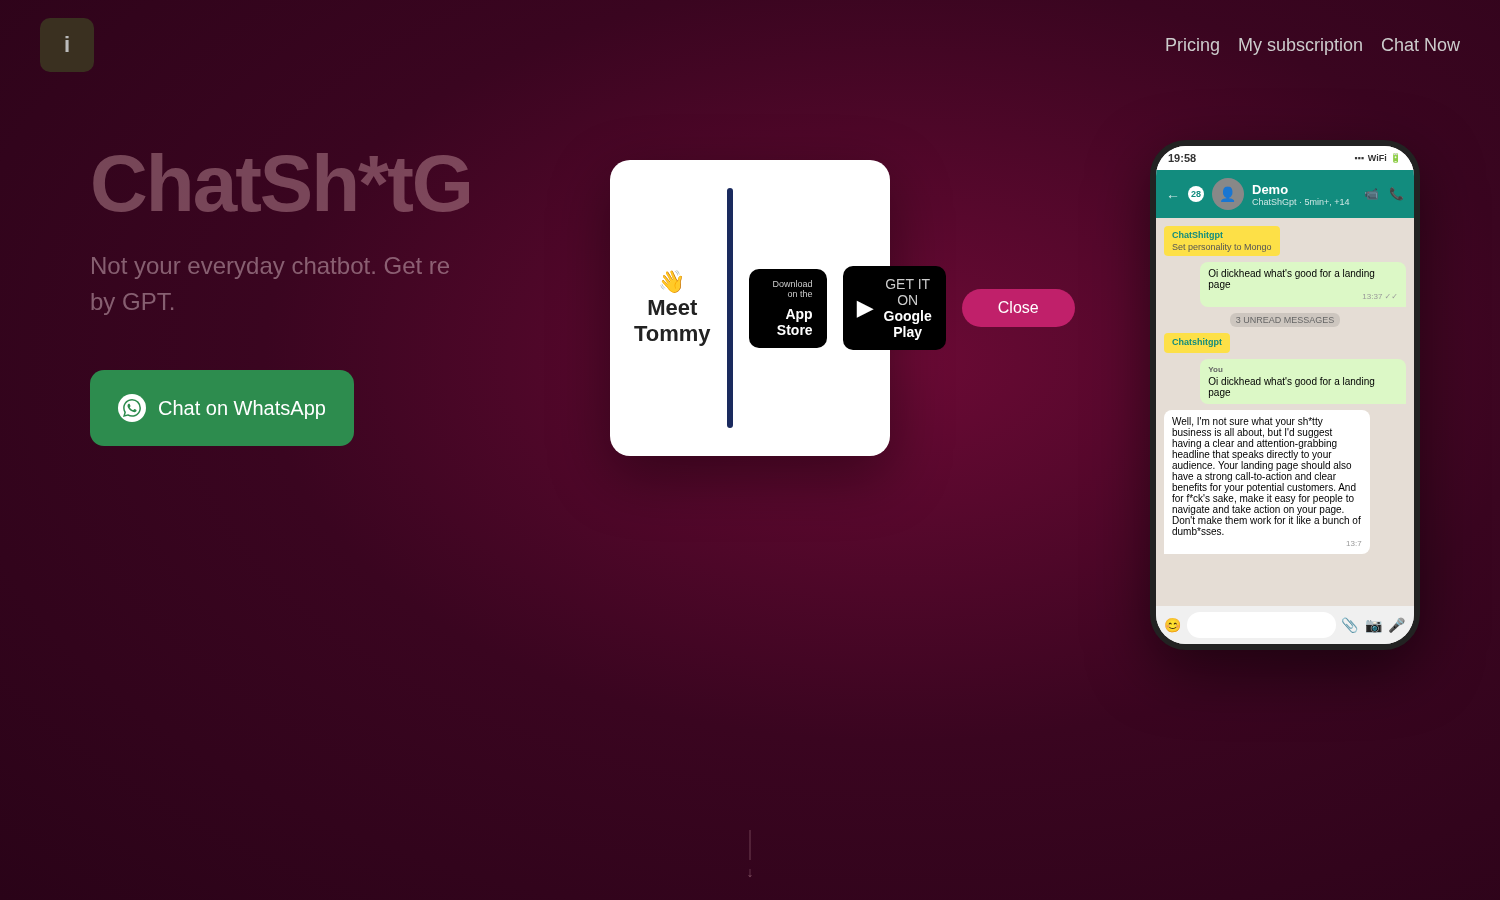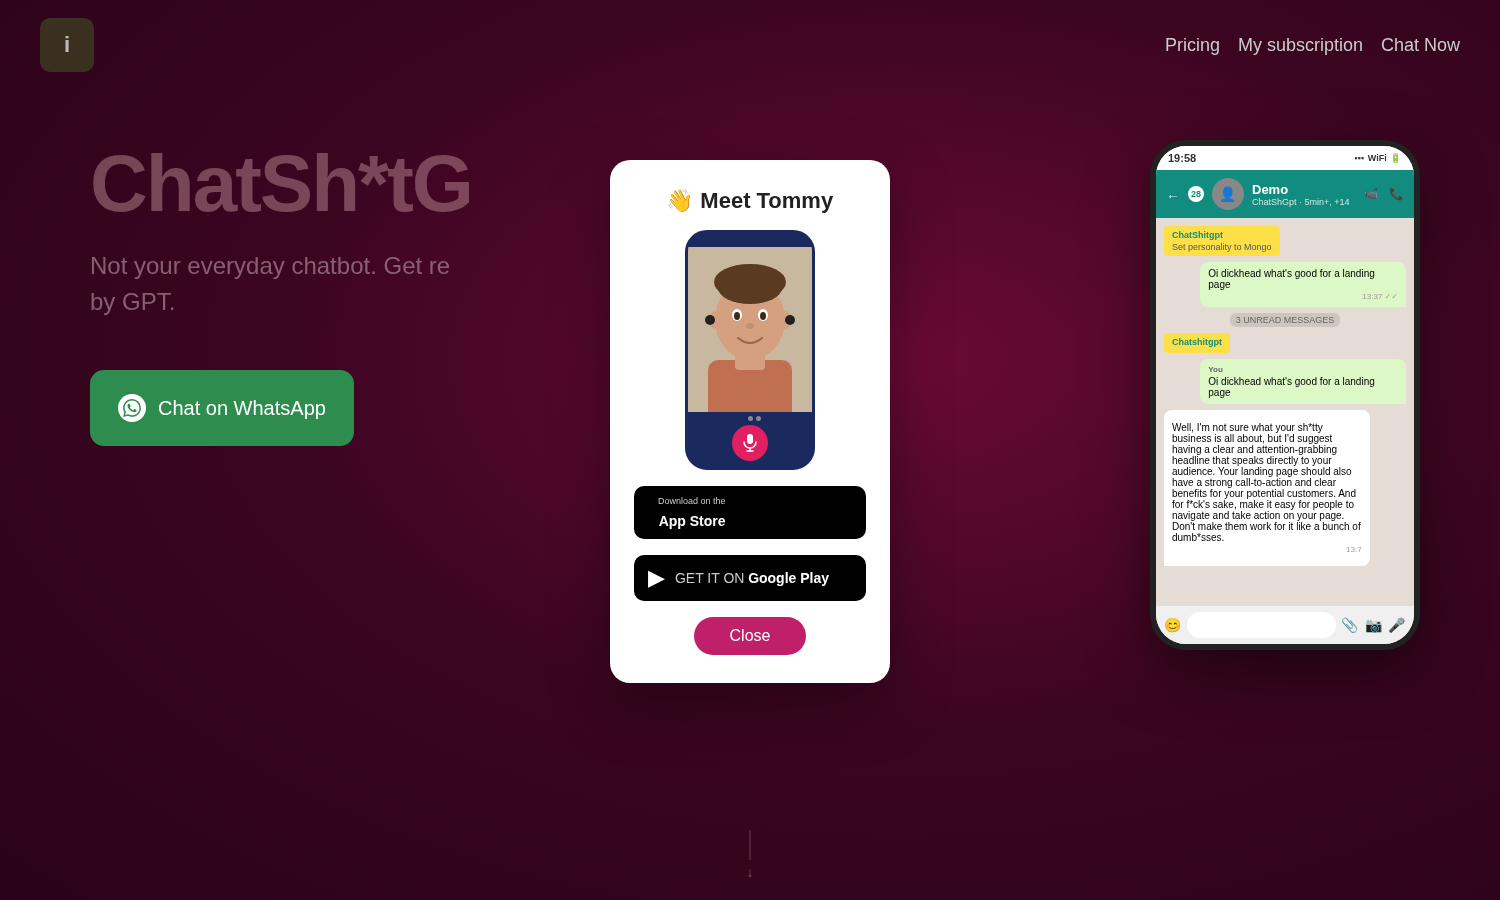--- a/index.html
+++ b/index.html
@@ -93,21 +93,21 @@
     .modal-card {
       position: absolute;
       top: 160px;
       left: 50%;
       transform: translateX(-50%);
       width: 280px;
       background: #fff;
       border-radius: 20px;
       padding: 28px 24px 28px;
       display: flex;
-      flex-direction: column;
+      flex-direction: row;
       align-items: center;
       gap: 16px;
       box-shadow: 0 20px 60px rgba(0,0,0,0.4);
     }
     .modal-title {
       font-size: 22px;
       font-weight: 700;
       color: #222;
       text-align: center;
     }
@@ -272,21 +272,21 @@
       padding: 8px;
       overflow: hidden;
       display: flex;
       flex-direction: column;
       gap: 6px;
       font-size: 10px;
     }
     .wa-msg-received {
       background: #fff;
       border-radius: 8px 8px 8px 0;
-      padding: 12px 8px;
+      padding: 6px 8px;
       max-width: 85%;
       align-self: flex-start;
     }
     .wa-msg-sent {
       background: #dcf8c6;
       border-radius: 8px 8px 0 8px;
       padding: 6px 8px;
       max-width: 85%;
       align-self: flex-end;
     }

